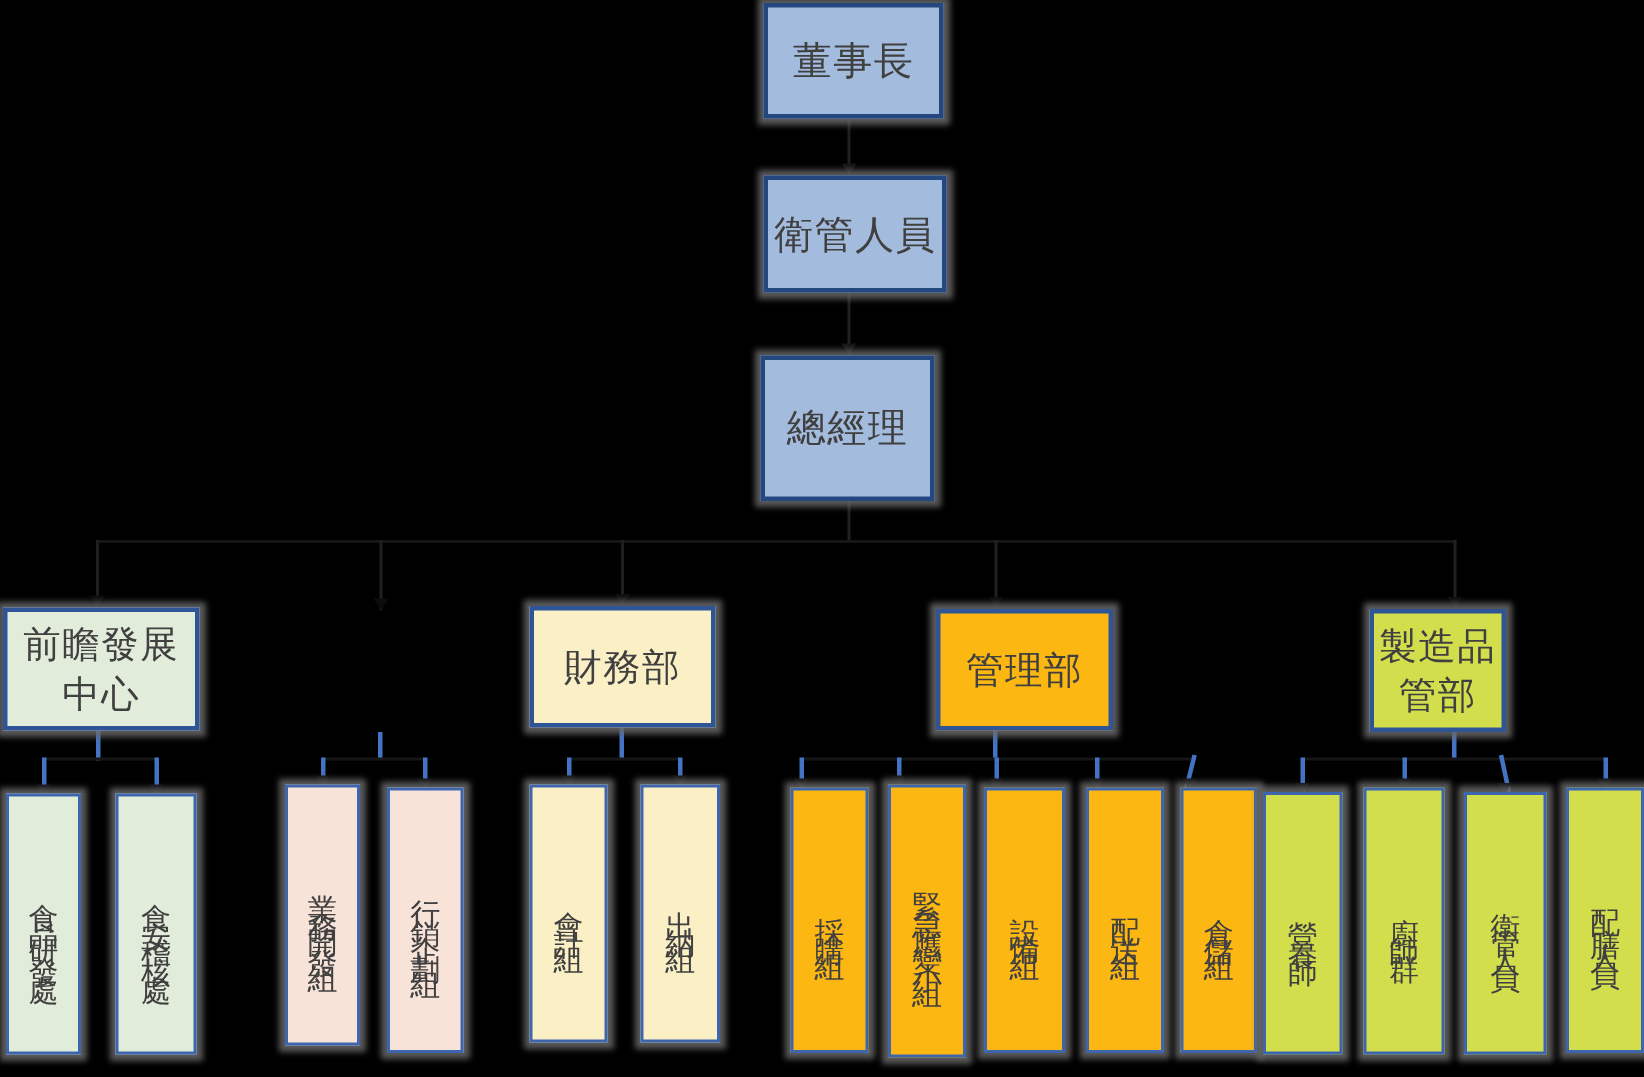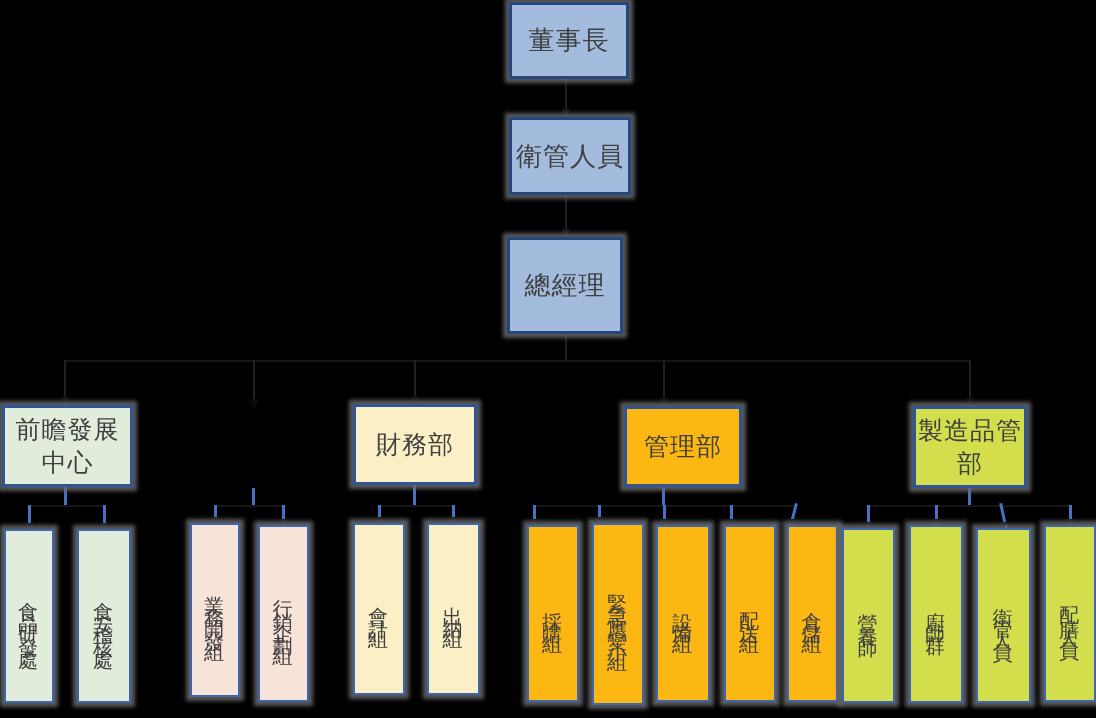--- a/index.html
+++ b/index.html
@@ -129,21 +129,21 @@
   <div class="stub" style="left:1069px;top:505px;height:22px"></div>
   <div class="arr" style="left:1065px;top:519px"></div>
 
   <div class="box h exec" style="left:509px;top:2px;width:120px;height:77px">董事長</div>
   <div class="box h exec" style="left:509px;top:117px;width:122px;height:78px">衛管人員</div>
   <div class="box h exec" style="left:507px;top:237px;width:116px;height:97px">總經理</div>
 
   <div class="box h dept c-mint" style="left:2px;top:405px;width:131px;height:82px">前瞻發展中心</div>
   <div class="box h dept c-cream" style="left:353px;top:404px;width:124px;height:81px">財務部</div>
   <div class="box h dept c-orange" style="left:605px;top:406px;width:118px;height:81px">管理部</div>
-  <div class="box h dept c-lime" style="left:913px;top:406px;width:114px;height:82px">製造品管部</div>
+  <div class="box h dept c-lime" style="left:913px;top:406px;width:91px;height:82px">製造品管部</div>
 
   <div class="box v c-mint" style="left:4px;top:529px;width:50px;height:174px">食品研發處</div>
   <div class="box v c-mint" style="left:77px;top:529px;width:54px;height:174px">食安稽核處</div>
 
   <div class="box v c-pink" style="left:190px;top:523px;width:50px;height:174px">業務開發組</div>
   <div class="box v c-pink" style="left:258px;top:525px;width:51px;height:177px">行銷企劃組</div>
 
   <div class="box v c-cream" style="left:353px;top:523px;width:52px;height:172px">會計組</div>
   <div class="box v c-cream" style="left:427px;top:523px;width:53px;height:172px">出納組</div>
 

